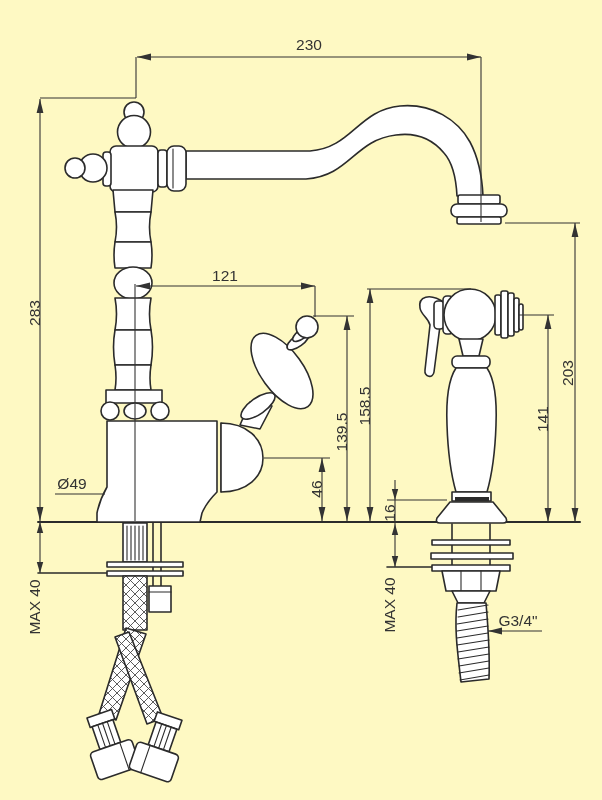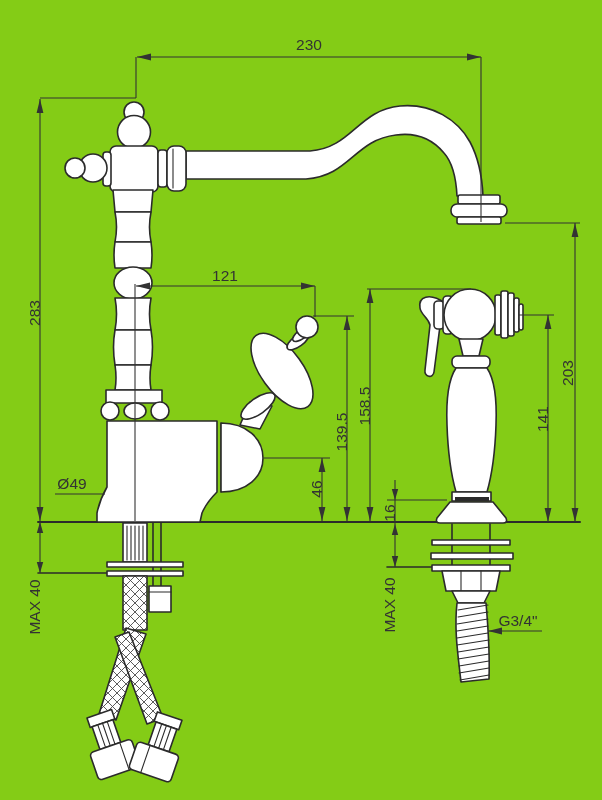--- a/index.html
+++ b/index.html
@@ -1,17 +1,17 @@
 <!DOCTYPE html>
 <html><head>
 <meta charset="utf-8">
 <style>
   html,body{margin:0;padding:0;background:#ffffff;}
   body{font-family:"Liberation Sans", sans-serif;}
-  .canvas{width:602px;height:800px;background:#84cc16;position:relative;overflow:hidden;}
+  .canvas{width:602px;height:800px;background:#fef9c3;position:relative;overflow:hidden;}
   svg{display:block;}
   .obj{stroke:#2b2b2b;stroke-width:1.6;fill:#ffffff;stroke-linejoin:round;stroke-linecap:round;}
   .obj .thin{stroke-width:1.1;fill:none;}
   .obj .dark{fill:#2b2b2b;stroke:none;}
   .dim line, .dim path.dl{stroke:#333333;stroke-width:1.1;fill:none;}
   .dim polygon{fill:#333333;stroke:none;}
   .dim text{fill:#333333;font-size:15.5px;font-family:"Liberation Sans", sans-serif;}
   .deck{stroke:#2b2b2b;stroke-width:2;}
 </style>
 </head>

